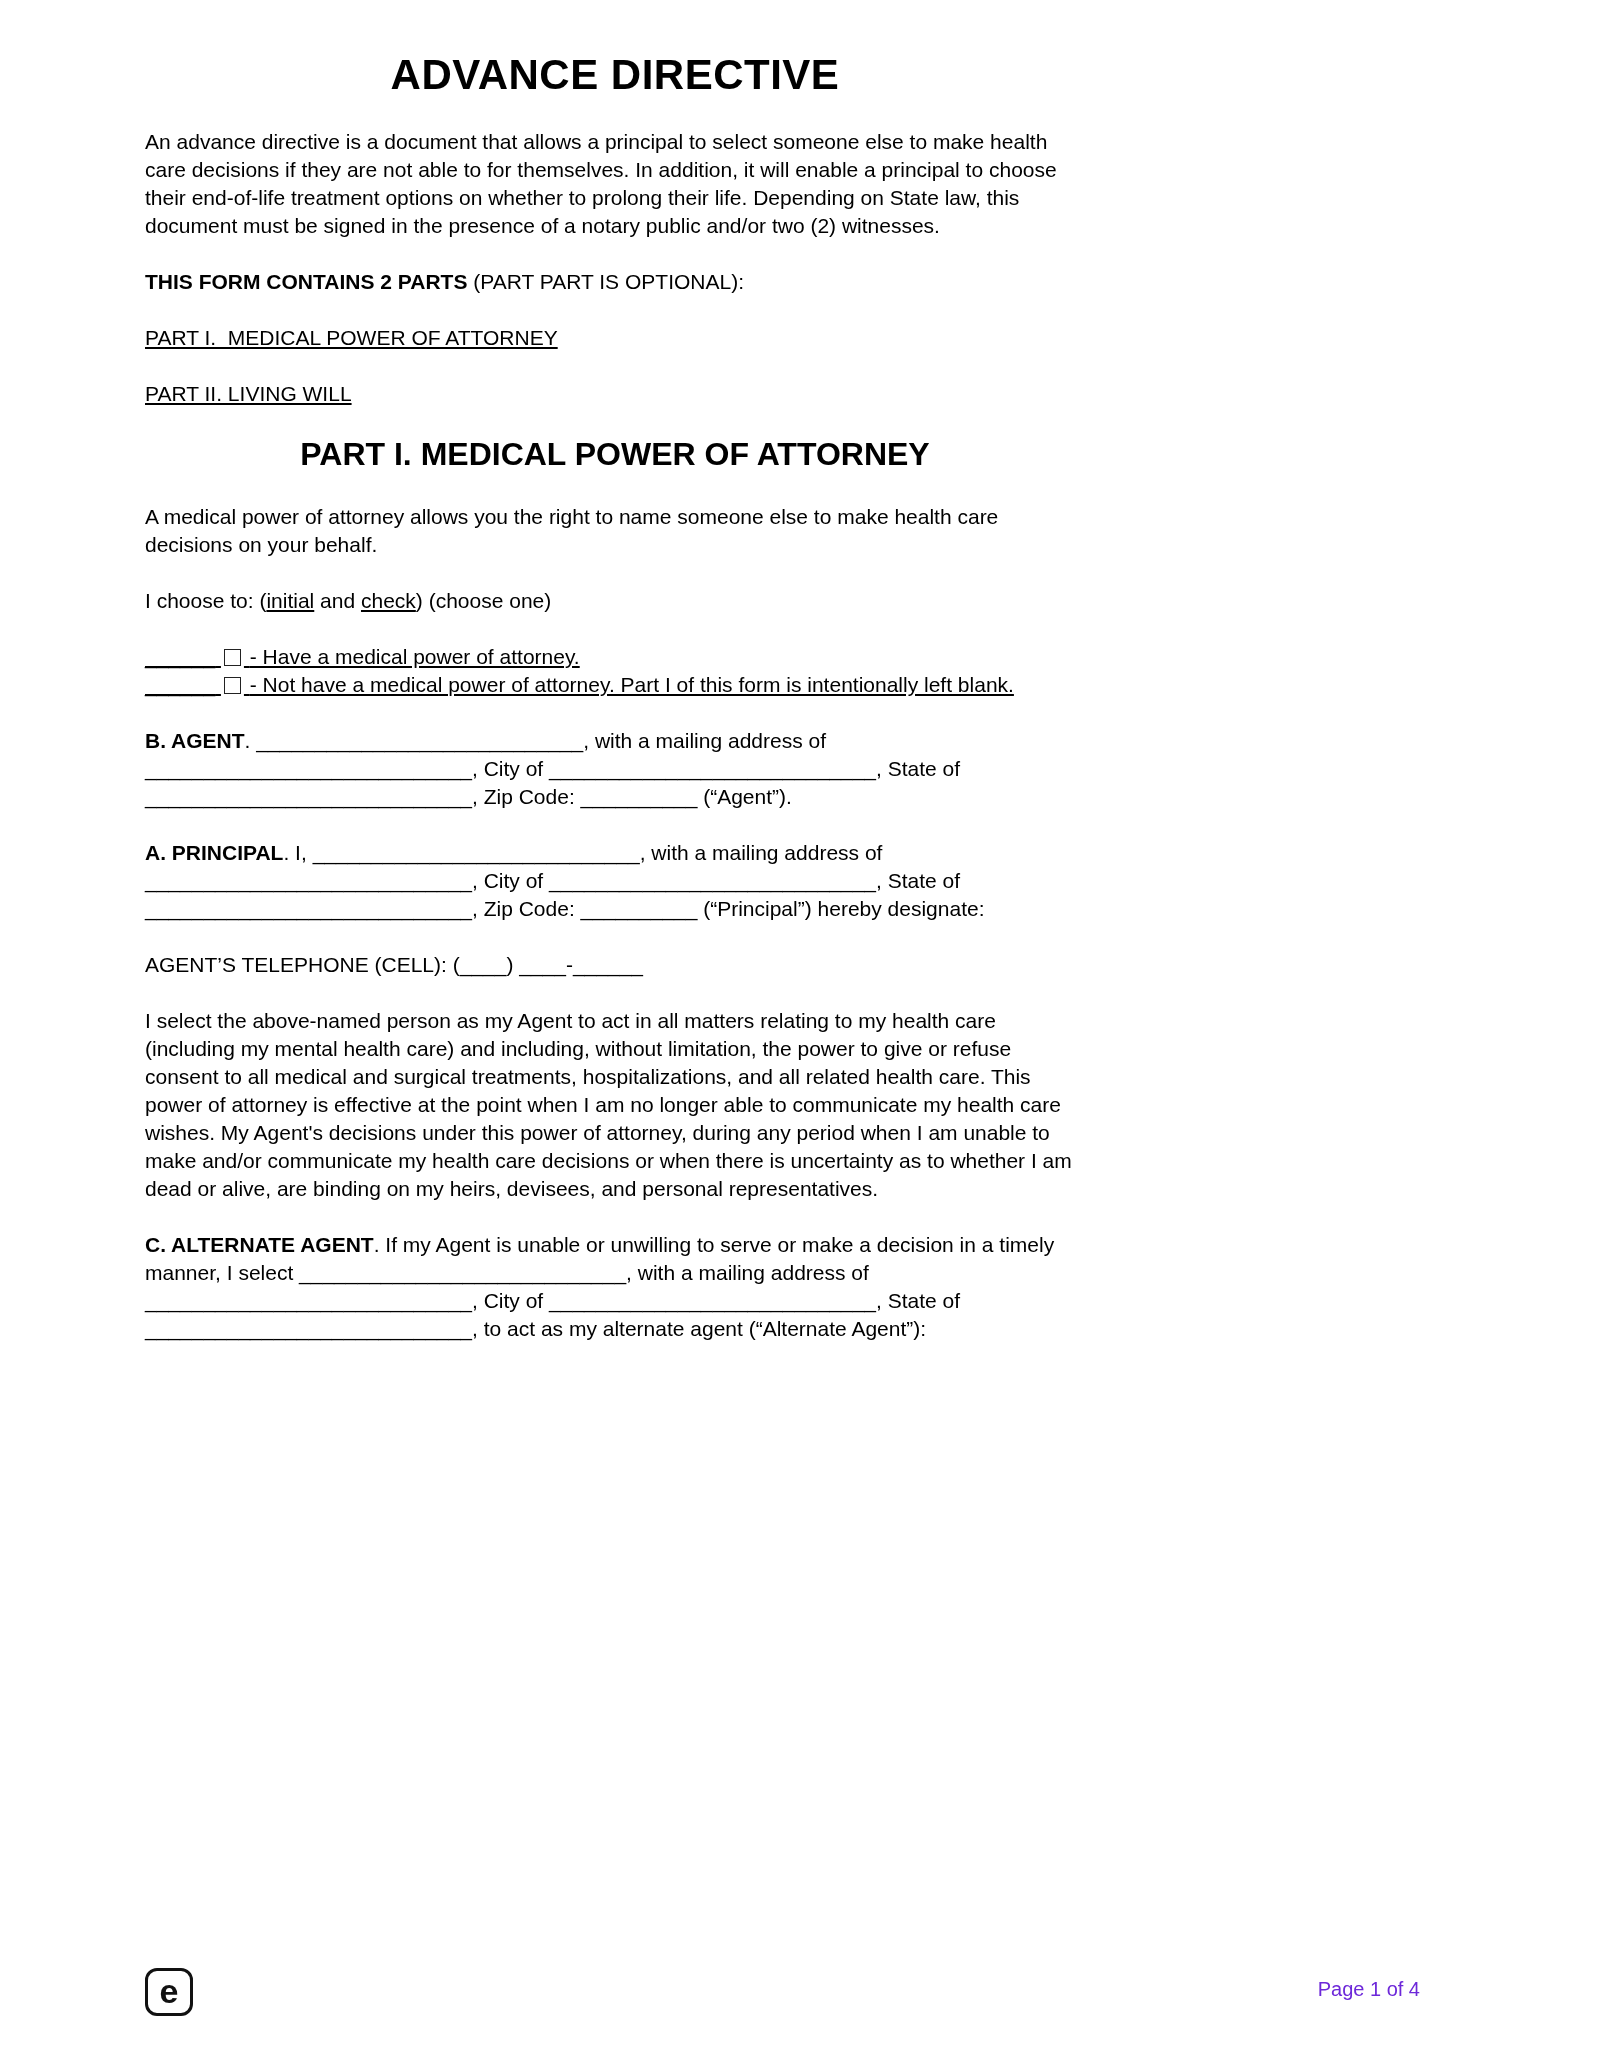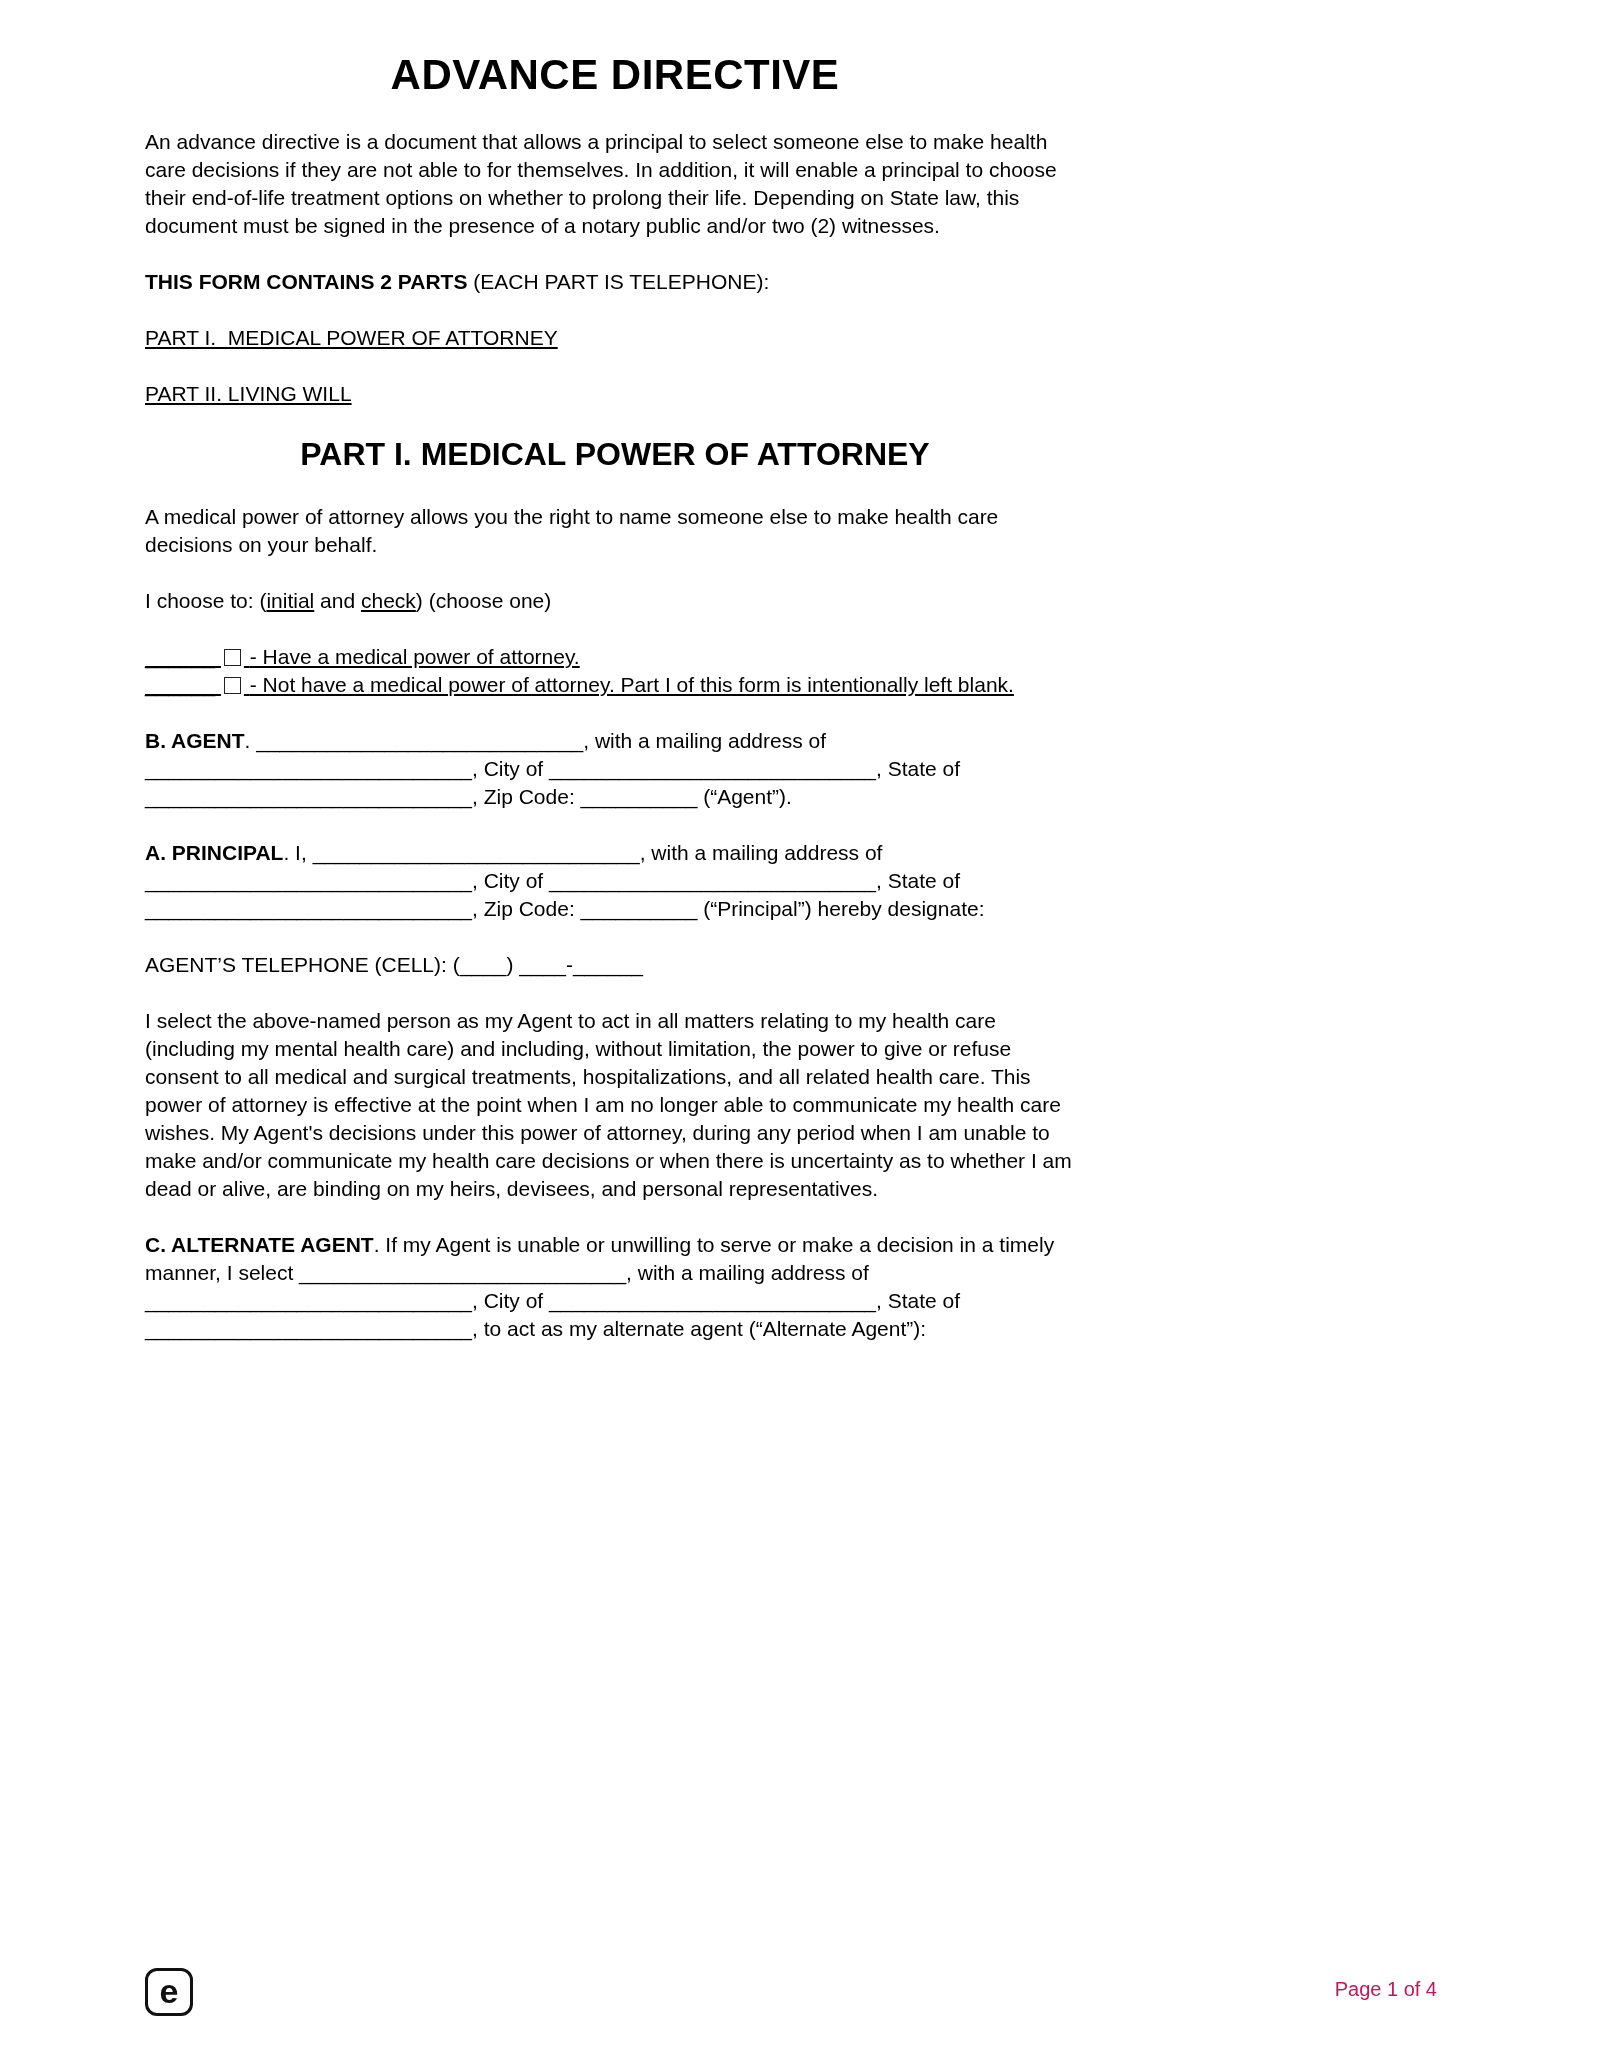--- a/index.html
+++ b/index.html
@@ -79,38 +79,38 @@
   }
   .logo-e {
     font-size: 34px;
     font-weight: bold;
     color: #111111;
     line-height: 1;
     transform: translateY(-1px);
   }
   .footer-page {
     position: absolute;
-    right: 163px;
+    right: 180px;
     top: 1976px;
     font-size: 20px;
     line-height: 26px;
-    color: #be185d;
+    color: #6d28d9;
   }
 </style>
 </head>
 <body>
 
 <div class="page">
   <div class="content">
 
     <h1 class="doc-title">ADVANCE DIRECTIVE</h1>
 
     <p class="body-text">An advance directive is a document that allows a principal to select someone else to make health care decisions if they are not able to for themselves. In addition, it will enable a principal to choose their end-of-life treatment options on whether to prolong their life. Depending on State law, this document must be signed in the presence of a notary public and/or two (2) witnesses.</p>
 
-    <p class="body-text"><span class="bold">THIS FORM CONTAINS 2 PARTS</span><span> (EACH PART IS TELEPHONE):</span></p>
+    <p class="body-text"><span class="bold">THIS FORM CONTAINS 2 PARTS</span><span> (PART PART IS OPTIONAL):</span></p>
 
     <p class="body-text"><span class="underline prewrap">PART I.  MEDICAL POWER OF ATTORNEY</span></p>
 
     <p class="body-text"><span class="underline prewrap">PART II. LIVING WILL</span></p>
 
     <h2 class="part-heading">PART I. MEDICAL POWER OF ATTORNEY</h2>
 
     <p class="body-text tight">A medical power of attorney allows you the right to name someone else to make health care decisions on your behalf.</p>
 
     <p class="body-text"><span>I choose to: (</span><span class="underline">initial</span><span> and </span><span class="underline">check</span><span>) (choose one)</span></p>

